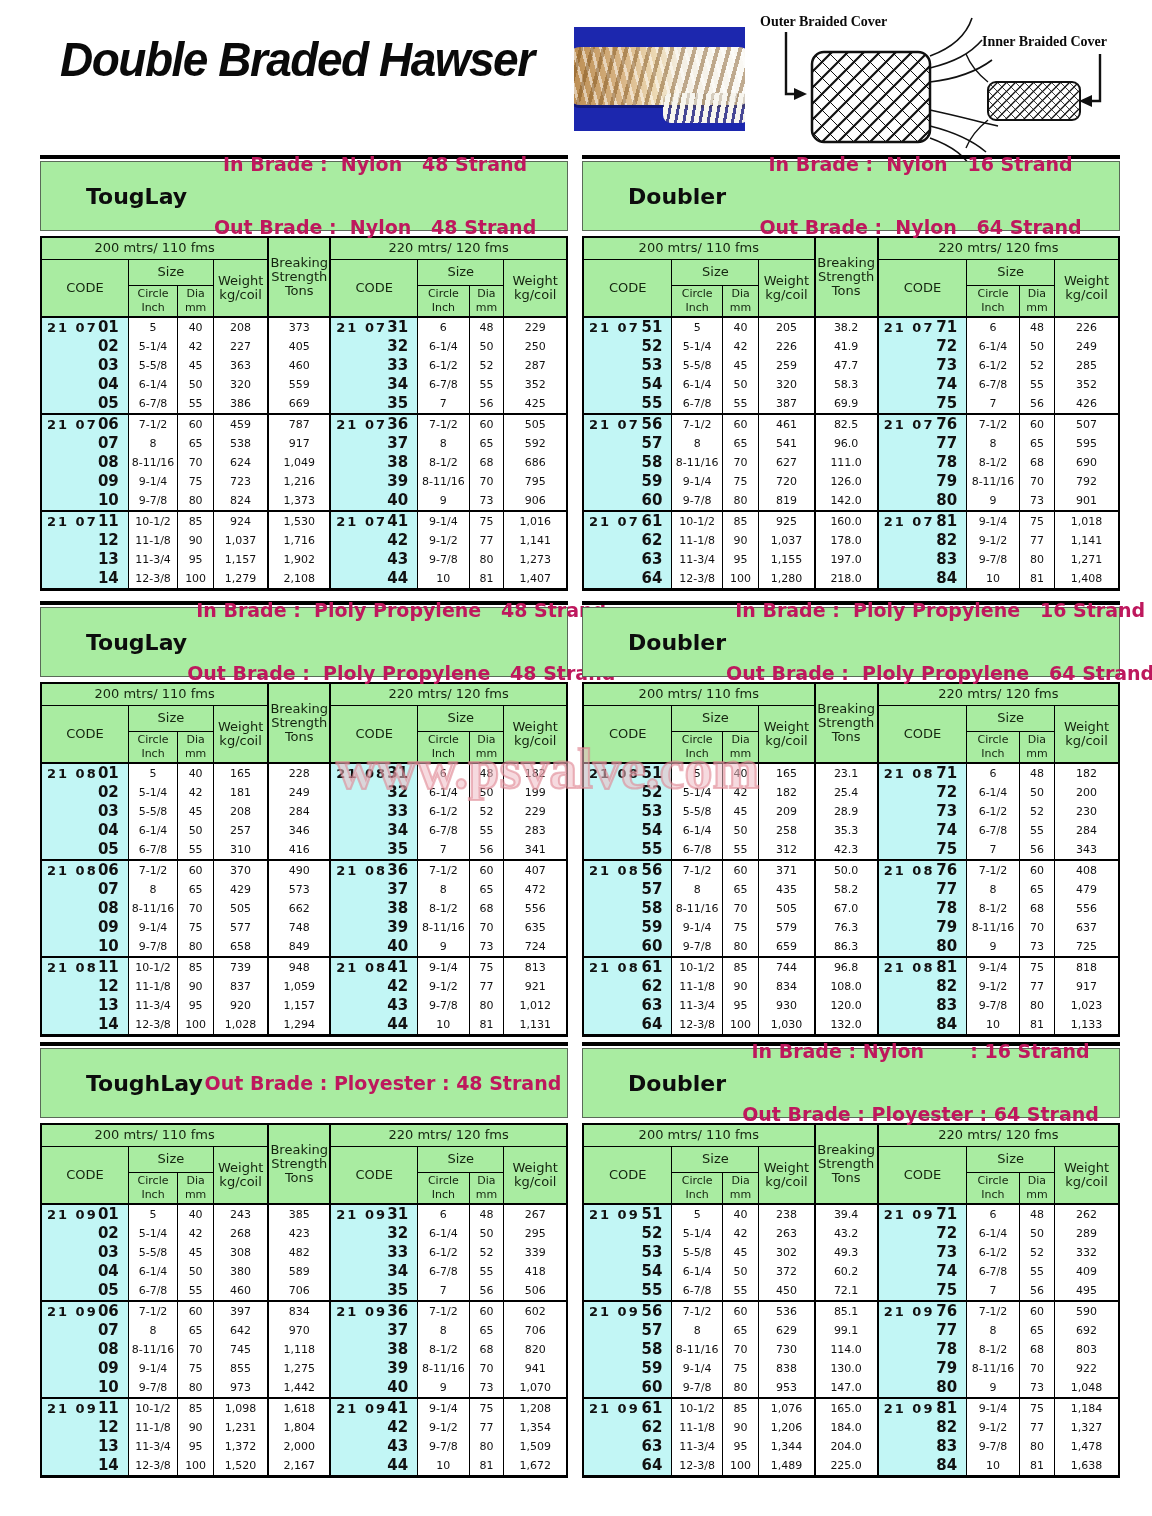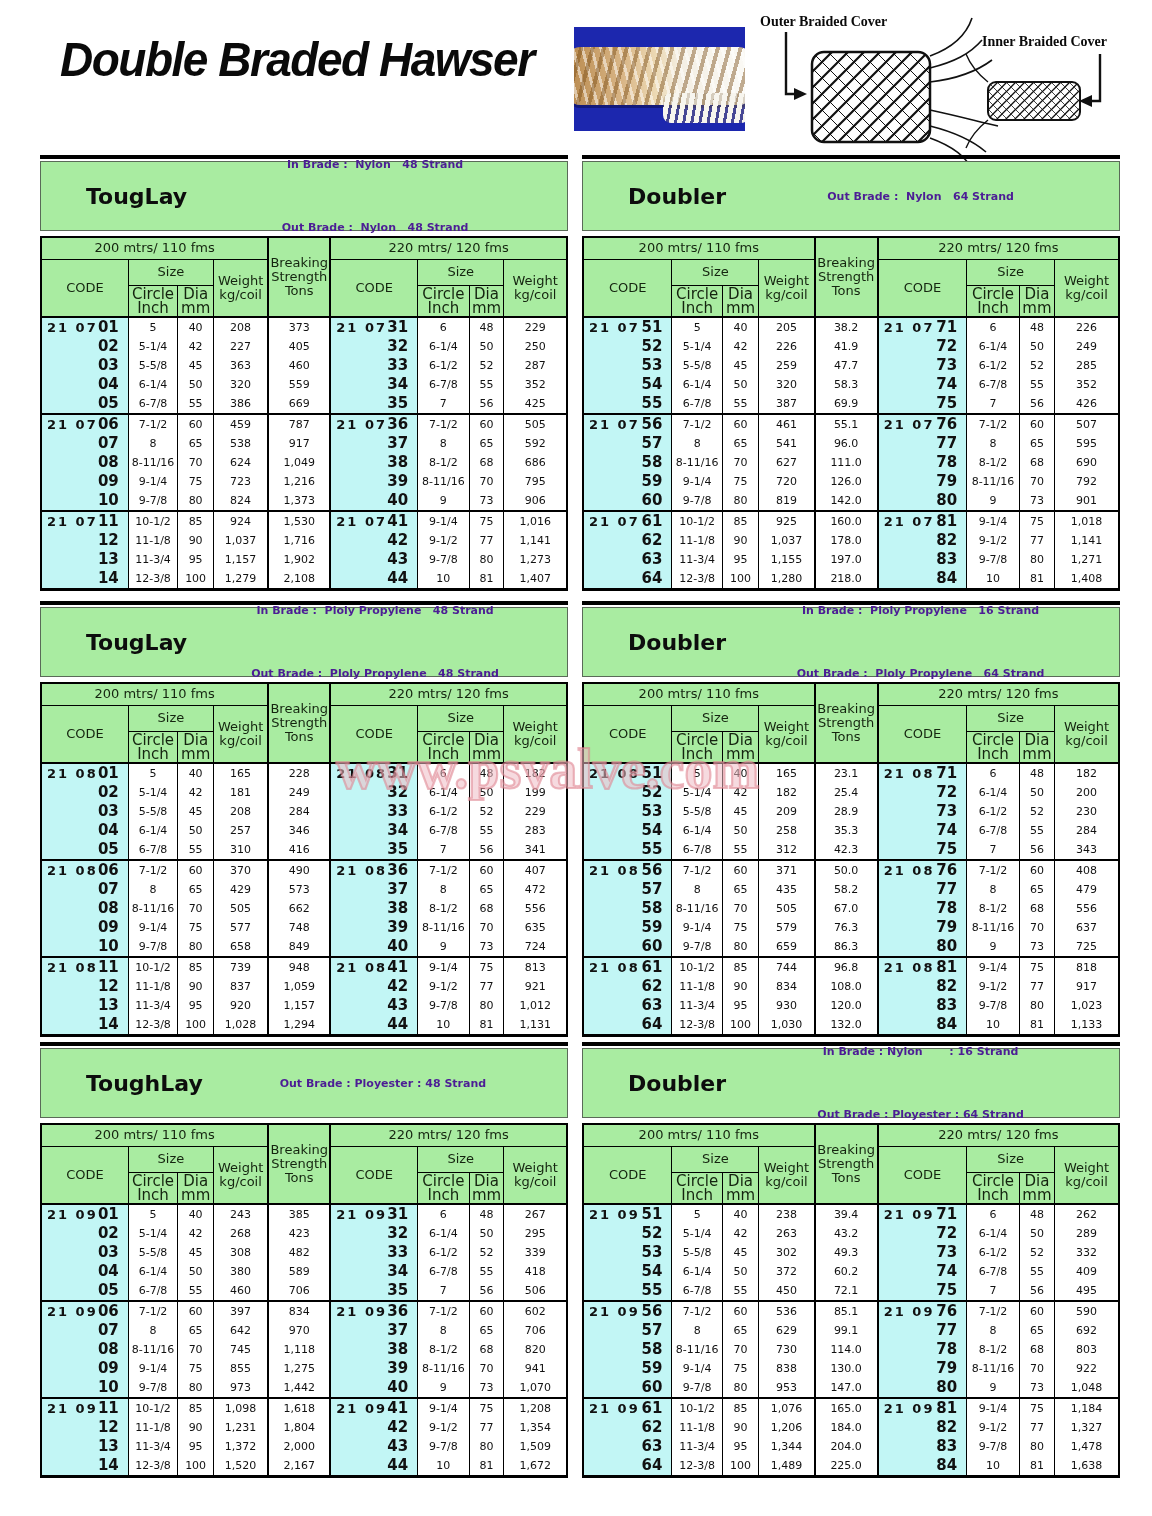--- a/index.html
+++ b/index.html
@@ -29,31 +29,31 @@
 .tb-1 { left:40px;  top:155px;  width:528px; }
 .tb-2 { left:582px; top:155px;  width:538px; }
 .tb-3 { left:40px;  top:601px;  width:528px; }
 .tb-4 { left:582px; top:601px;  width:538px; }
 .tb-5 { left:40px;  top:1042px; width:528px; }
 .tb-6 { left:582px; top:1042px; width:538px; }
 .top-bar { height:4px; background:#000; }
 .title-block { margin-top:2px; background:#a9eca1; border:1px solid #5a6a58;
   height:70px; display:flex; align-items:center; }
 .product-name { font-size:22px; font-weight:bold; color:#0d0d0d; margin-left:45px; white-space:pre; }
-.brade-lines { flex:1; text-align:center; font-weight:bold; font-size:11px;
-  color:#4c1d95; line-height:21px; white-space:pre; margin-right:4px; }
+.brade-lines { flex:1; text-align:center; font-weight:bold; font-size:19px;
+  color:#be185d; line-height:21px; white-space:pre; margin-right:4px; }
 .spec-wrap { margin-top:5px; }
 table.spec { width:100%; border-collapse:collapse; table-layout:fixed;
   border:2px solid #000; border-bottom:3px solid #000; }
 .spec th { background:#a9eca1; border:1px solid #000; font-size:13px; font-weight:normal;
   color:#14240f; white-space:pre-line; line-height:14px; text-align:center;
   vertical-align:middle; padding:1px 0; }
 .spec tr.span-row th { height:22px; }
 .spec tr.mid-row th  { height:26px; }
-.spec tr.sub-row th  { height:30px; font-size:15px; }
+.spec tr.sub-row th  { height:30px; font-size:11px; }
 .spec th.bs-h { border-left:2px solid #000; border-right:2px solid #000; }
 .spec td { border-left:1px solid #000; border-right:1px solid #000; font-size:11px;
   text-align:center; height:19px; line-height:19px; color:#111;
   overflow:hidden; white-space:nowrap; background:#fff; }
 .spec td.bs { border-left:2px solid #000; border-right:2px solid #000; }
 .spec tbody tr:first-child td { border-top:2px solid #000; }
 .spec tr.group-start td { border-top:2px solid #000; }
 .spec td.code { background:#c2f6f5; position:relative; }
 .spec td.code .cp { position:absolute; left:5px; top:0; font-weight:bold;
   font-size:13px; letter-spacing:2px; }
@@ -405,20 +405,21 @@
             </tbody>
       </table>
     </div>
   </div>
 
   <div class="table-block tb-2">
     <div class="top-bar"></div>
     <div class="title-block">
       <div class="product-name">Doubler</div>
       <div class="brade-lines">
+        <div>In Brade :  Nylon   16 Strand</div>
         <div>Out Brade :  Nylon   64 Strand</div>
       </div>
     </div>
     <div class="spec-wrap">
       <table class="spec">
         <colgroup>
           <col style="width:16.6%">
               <col style="width:9.4%">
               <col style="width:6.8%">
           <col style="width:10.4%">
@@ -544,21 +545,21 @@
                 <td>426</td>
               </tr>
               <tr class="group-start">
                 <td class="code">
                   <span class="cp">21 07</span>
                   <span class="cs">56</span>
                 </td>
                 <td>7-1/2</td>
                 <td>60</td>
                 <td>461</td>
-                <td class="bs">55.1</td>
+                <td class="bs">82.5</td>
                 <td class="code">
                   <span class="cp">21 07</span>
                   <span class="cs">76</span>
                 </td>
                 <td>7-1/2</td>
                 <td>60</td>
                 <td>507</td>
               </tr>
               <tr>
                 <td class="code">

